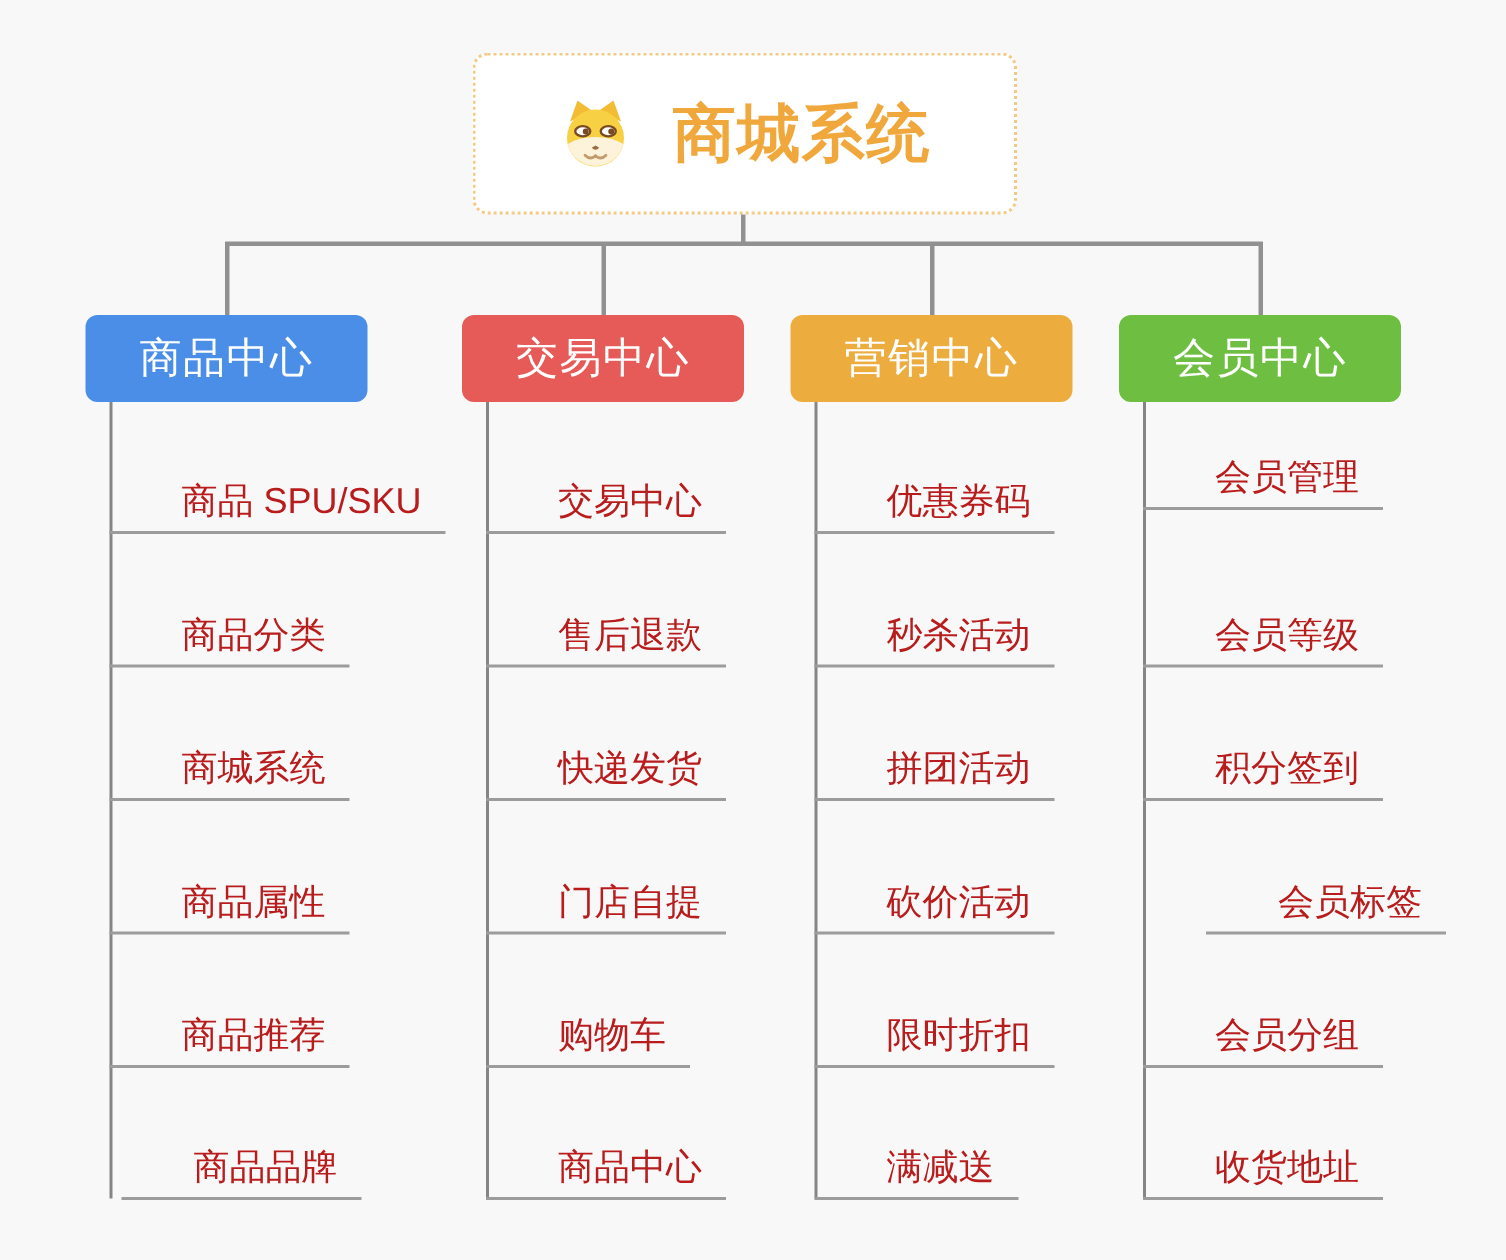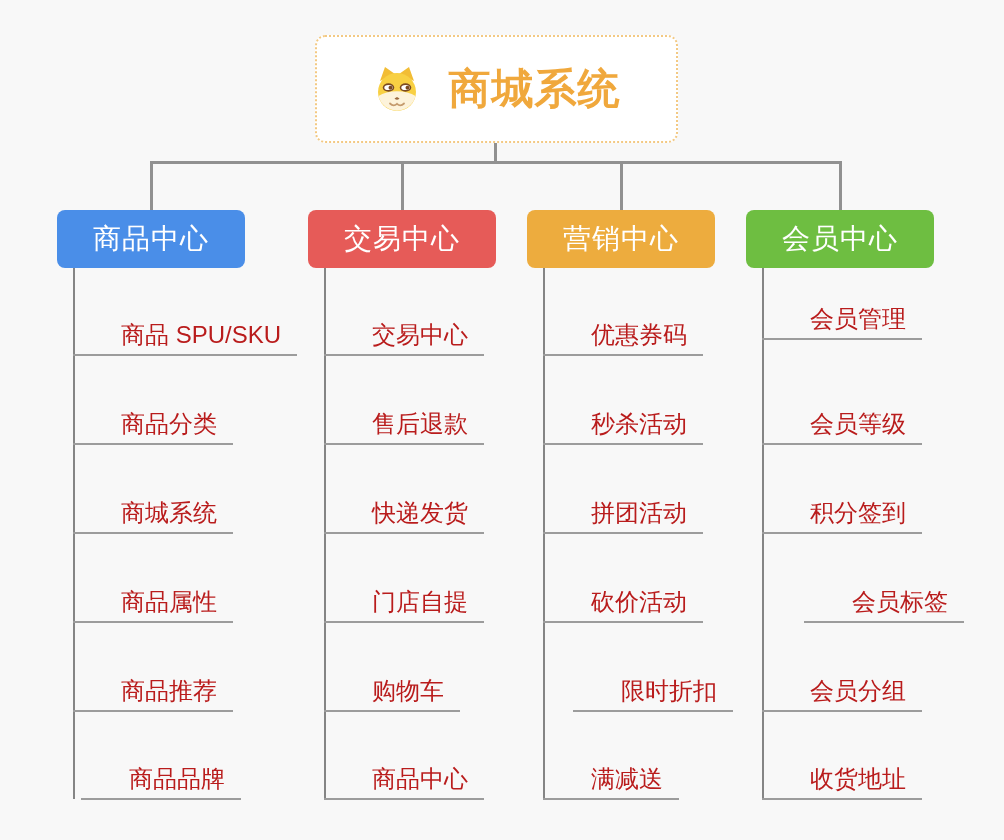--- a/index.html
+++ b/index.html
@@ -86,21 +86,21 @@
       <div class="child-topic" style="left: 324px; top: 672px;">购物车</div>
       <div class="child-topic" style="left: 324px; top: 760px;">商品中心</div>
       <div class="branch-header" style="left: 527px; top: 210px; background: rgb(237, 172, 62);">
         <span>营销中心</span>
       </div>
       <div class="trunk" style="left: 543px; top: 268px; height: 531px;"></div>
       <div class="child-topic" style="left: 543px; top: 316px;">优惠券码</div>
       <div class="child-topic" style="left: 543px; top: 405px;">秒杀活动</div>
       <div class="child-topic" style="left: 543px; top: 494px;">拼团活动</div>
       <div class="child-topic" style="left: 543px; top: 583px;">砍价活动</div>
-      <div class="child-topic" style="left: 543px; top: 672px; margin-left: 30px;">限时折扣</div>
+      <div class="child-topic" style="left: 543px; top: 672px;">限时折扣</div>
       <div class="child-topic" style="left: 543px; top: 760px;">满减送</div>
       <div class="branch-header" style="left: 746px; top: 210px; background: rgb(110, 190, 65);">
         <span>会员中心</span>
       </div>
       <div class="trunk" style="left: 762px; top: 268px; height: 531px;"></div>
       <div class="child-topic" style="left: 762px; top: 300px;">会员管理</div>
       <div class="child-topic" style="left: 762px; top: 405px;">会员等级</div>
       <div class="child-topic" style="left: 762px; top: 494px;">积分签到</div>
       <div class="child-topic" style="left: 804px; top: 583px;">会员标签</div>
       <div class="child-topic" style="left: 762px; top: 672px; text-align: right;">会员分组</div>

